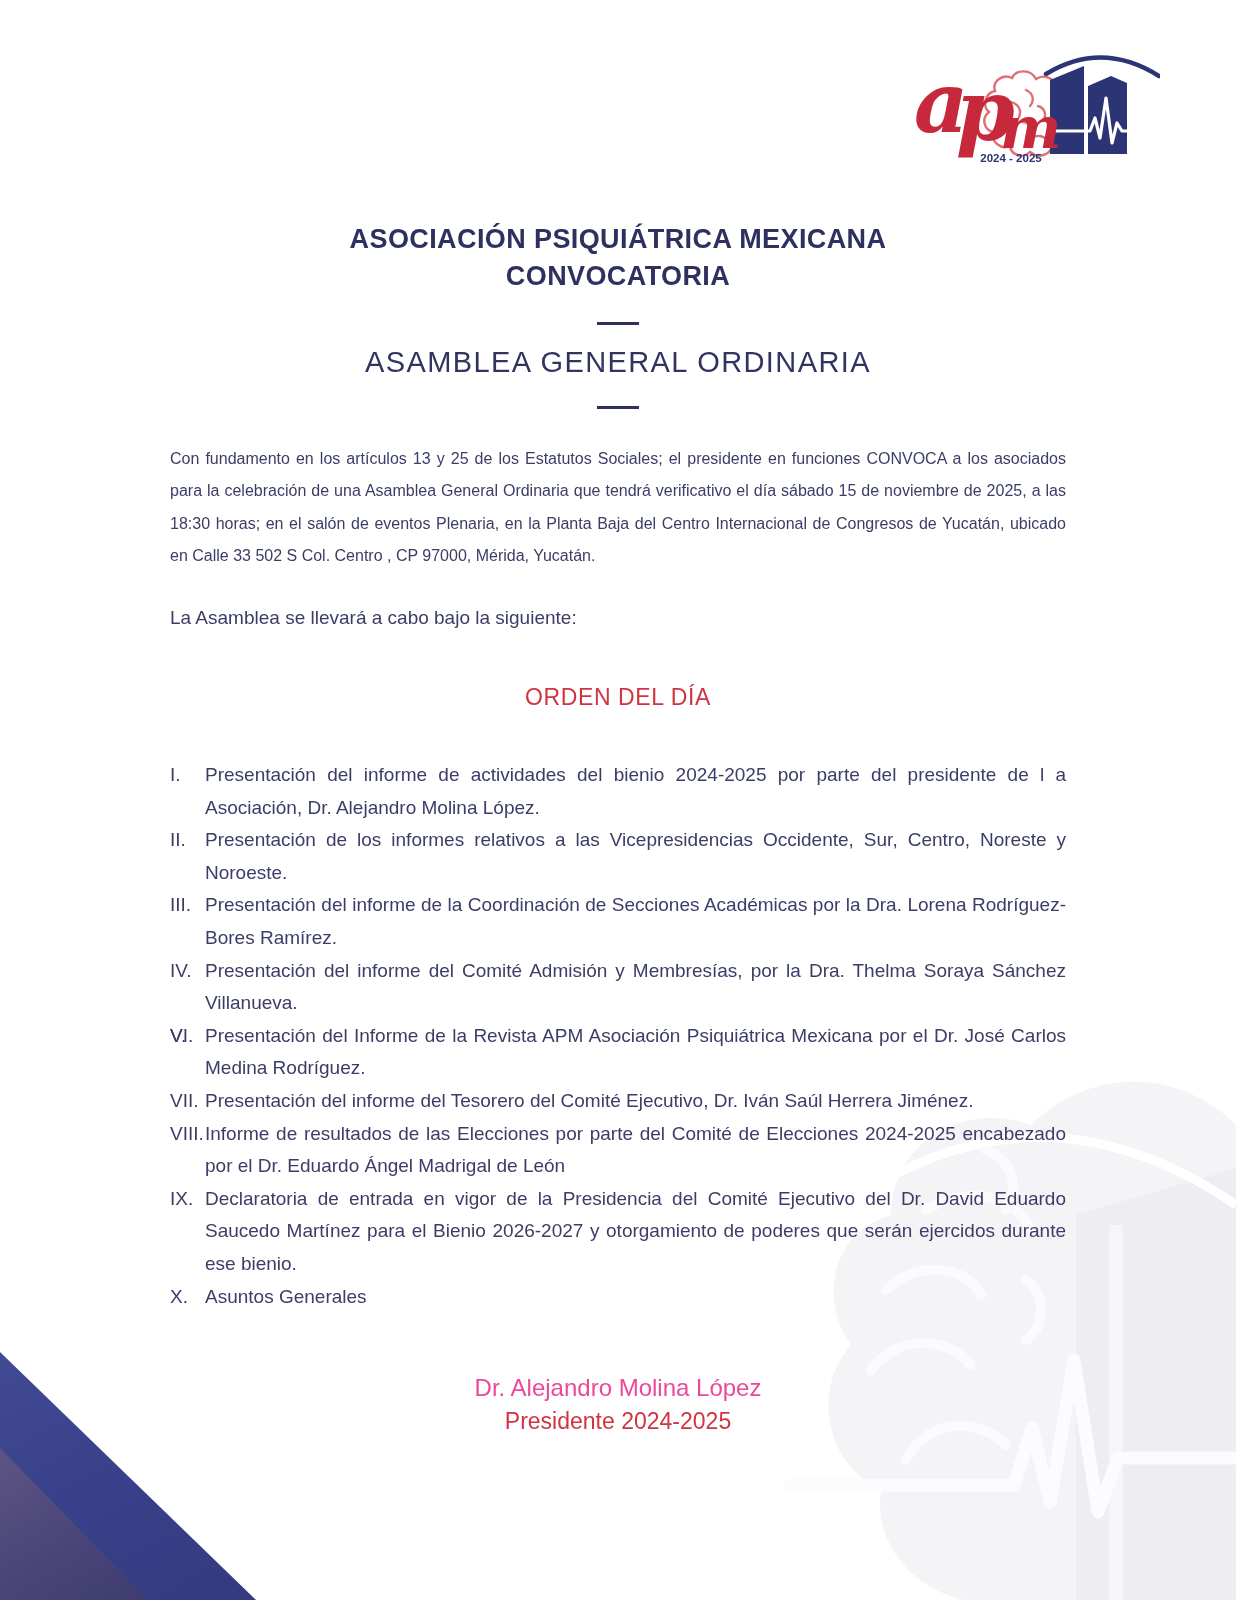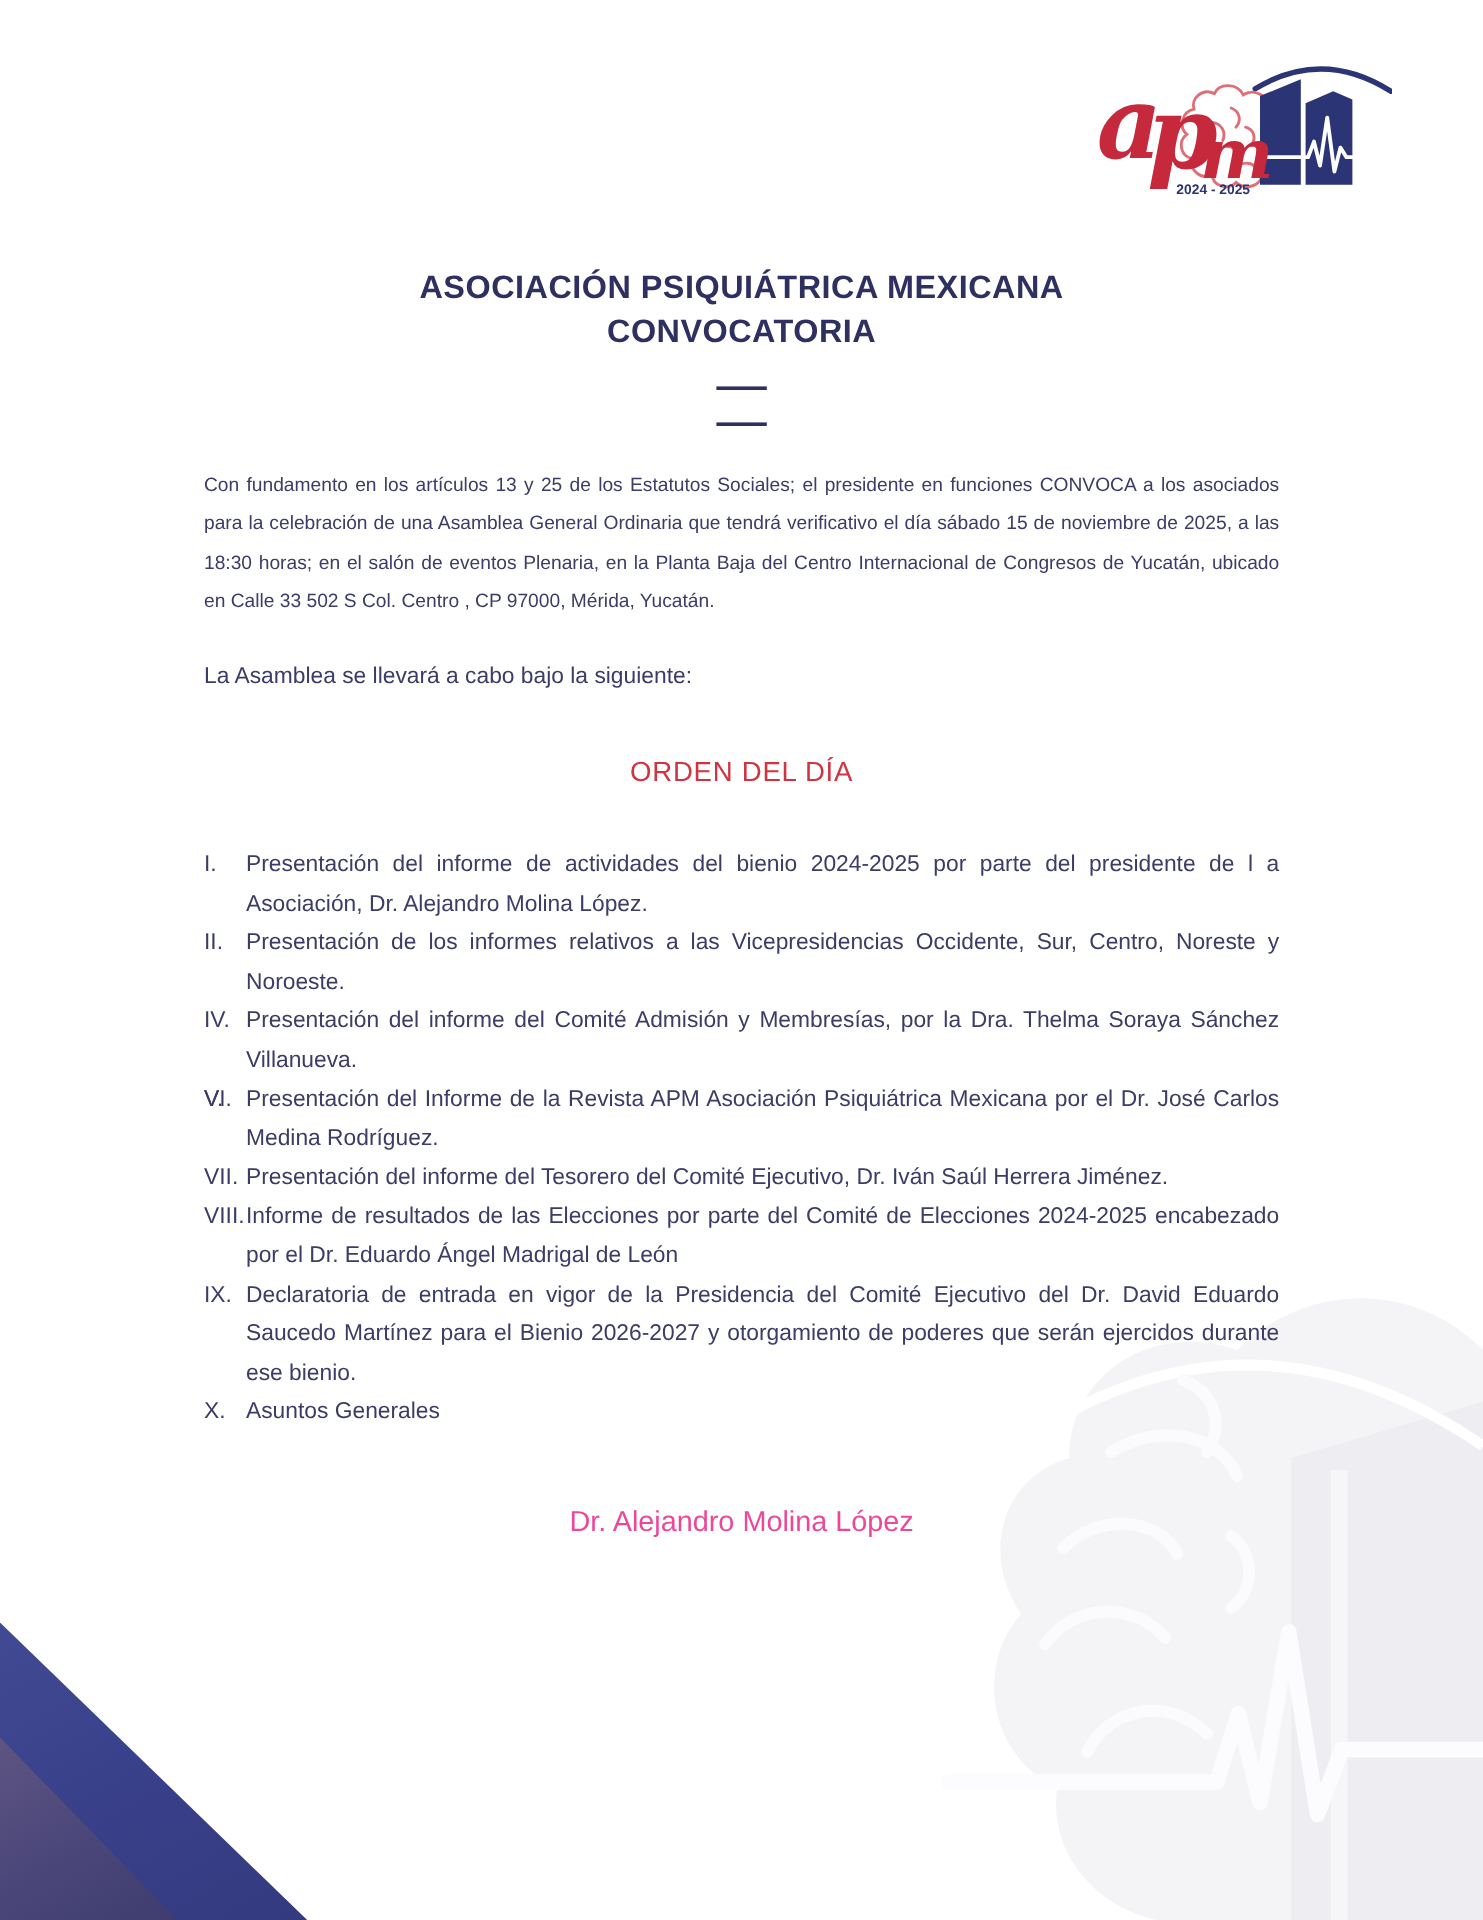--- a/index.html
+++ b/index.html
@@ -107,37 +107,42 @@
 
   <div class="content">
 
     <h1 class="doc-title">
       <div>ASOCIACIÓN PSIQUIÁTRICA MEXICANA</div>
       <div>CONVOCATORIA</div>
     </h1>
 
     <div class="divider"></div>
 
+    <h2 class="subtitle">ASAMBLEA GENERAL ORDINARIA</h2>
 
     <div class="divider"></div>
 
     <p class="p-body">Con fundamento en los artículos 13 y 25 de los Estatutos Sociales; el presidente en funciones CONVOCA a los asociados para la celebración de una Asamblea General Ordinaria que tendrá verificativo el día sábado 15 de noviembre de 2025, a las 18:30 horas; en el salón de eventos Plenaria, en la Planta Baja del Centro Internacional de Congresos de Yucatán, ubicado en Calle 33 502 S Col. Centro , CP 97000, Mérida, Yucatán.</p>
 
     <p class="p-lead">La Asamblea se llevará a cabo bajo la siguiente:</p>
 
     <div class="agenda-title">ORDEN DEL DÍA</div>
 
     <ol class="agenda">
       <li>
         <span class="numeral">I.</span>
         <span>Presentación del informe de actividades del bienio 2024-2025 por parte del presidente de l a Asociación, Dr. Alejandro Molina López.</span>
       </li>
       <li>
         <span class="numeral">II.</span>
         <span>Presentación de los informes relativos a las Vicepresidencias Occidente, Sur, Centro, Noreste y Noroeste.</span>
+      </li>
+      <li>
+        <span class="numeral">III.</span>
+        <span>Presentación del informe de la Coordinación de Secciones Académicas por la Dra. Lorena Rodríguez-Bores Ramírez.</span>
       </li>
       <li>
         <span class="numeral">IV.</span>
         <span>Presentación del informe del Comité Admisión y Membresías, por la Dra. Thelma Soraya Sánchez Villanueva.</span>
       </li>
       <li>
         <span class="numeral">V.</span>
       </li>
       <li>
         <span class="numeral">VI.</span>
@@ -156,16 +161,17 @@
         <span>Declaratoria de entrada en vigor de la Presidencia del Comité Ejecutivo del Dr. David Eduardo Saucedo Martínez para el Bienio 2026-2027 y otorgamiento de poderes que serán ejercidos durante ese bienio.</span>
       </li>
       <li>
         <span class="numeral">X.</span>
         <span>Asuntos Generales</span>
       </li>
     </ol>
 
     <div class="signature">
       <div class="sig-name">Dr. Alejandro Molina López</div>
+      <div class="sig-role">Presidente 2024-2025</div>
     </div>
 
   </div>
 </div>
 
 </body></html>

